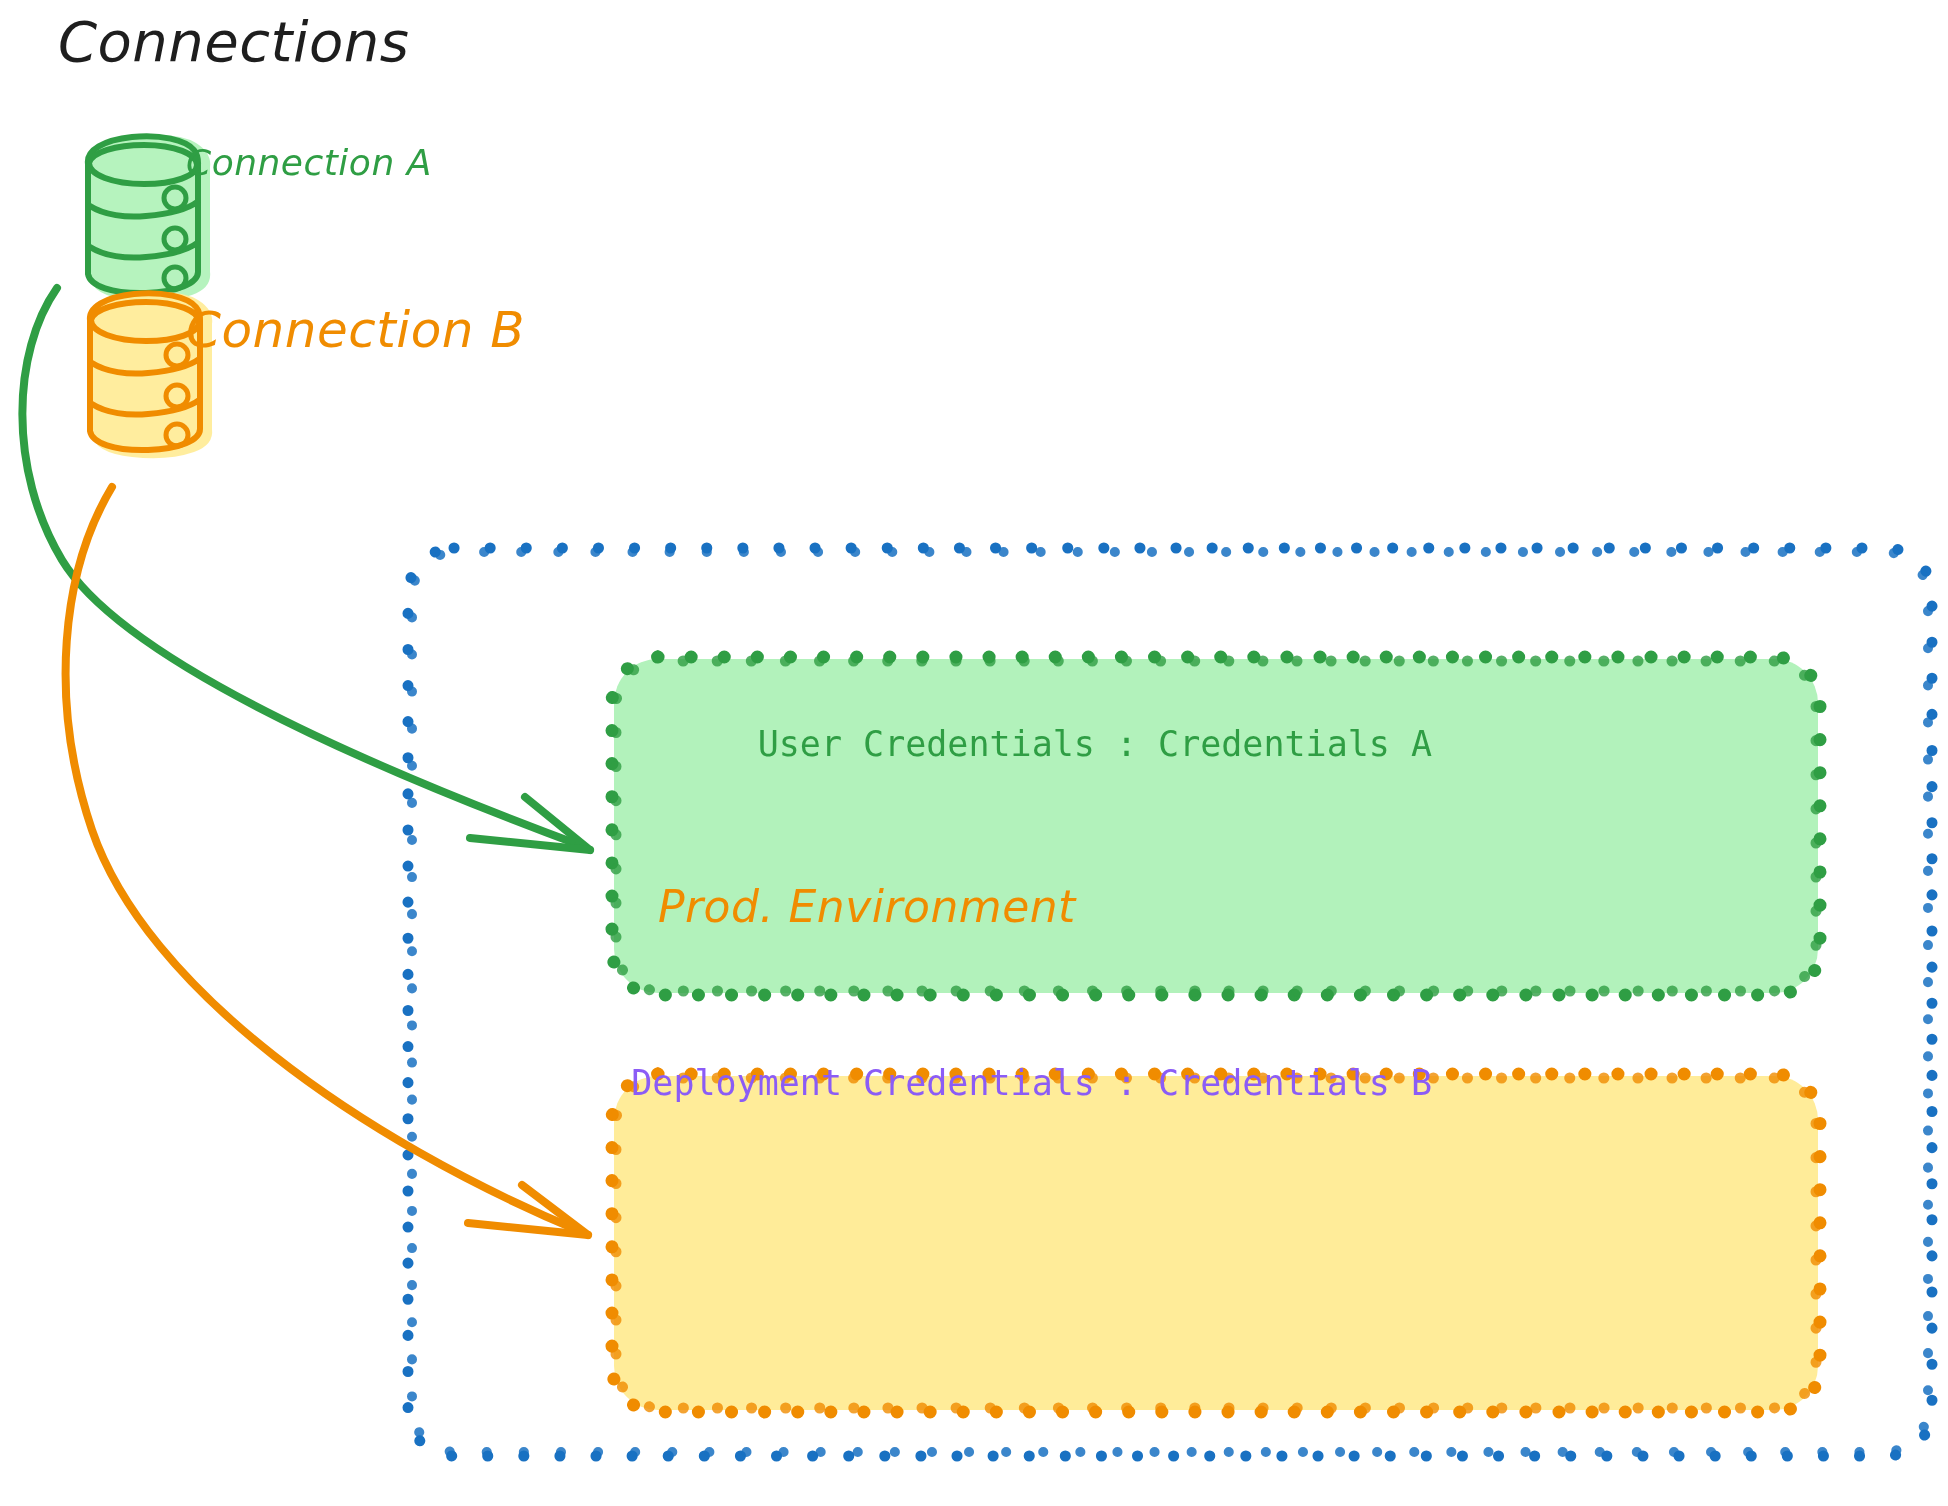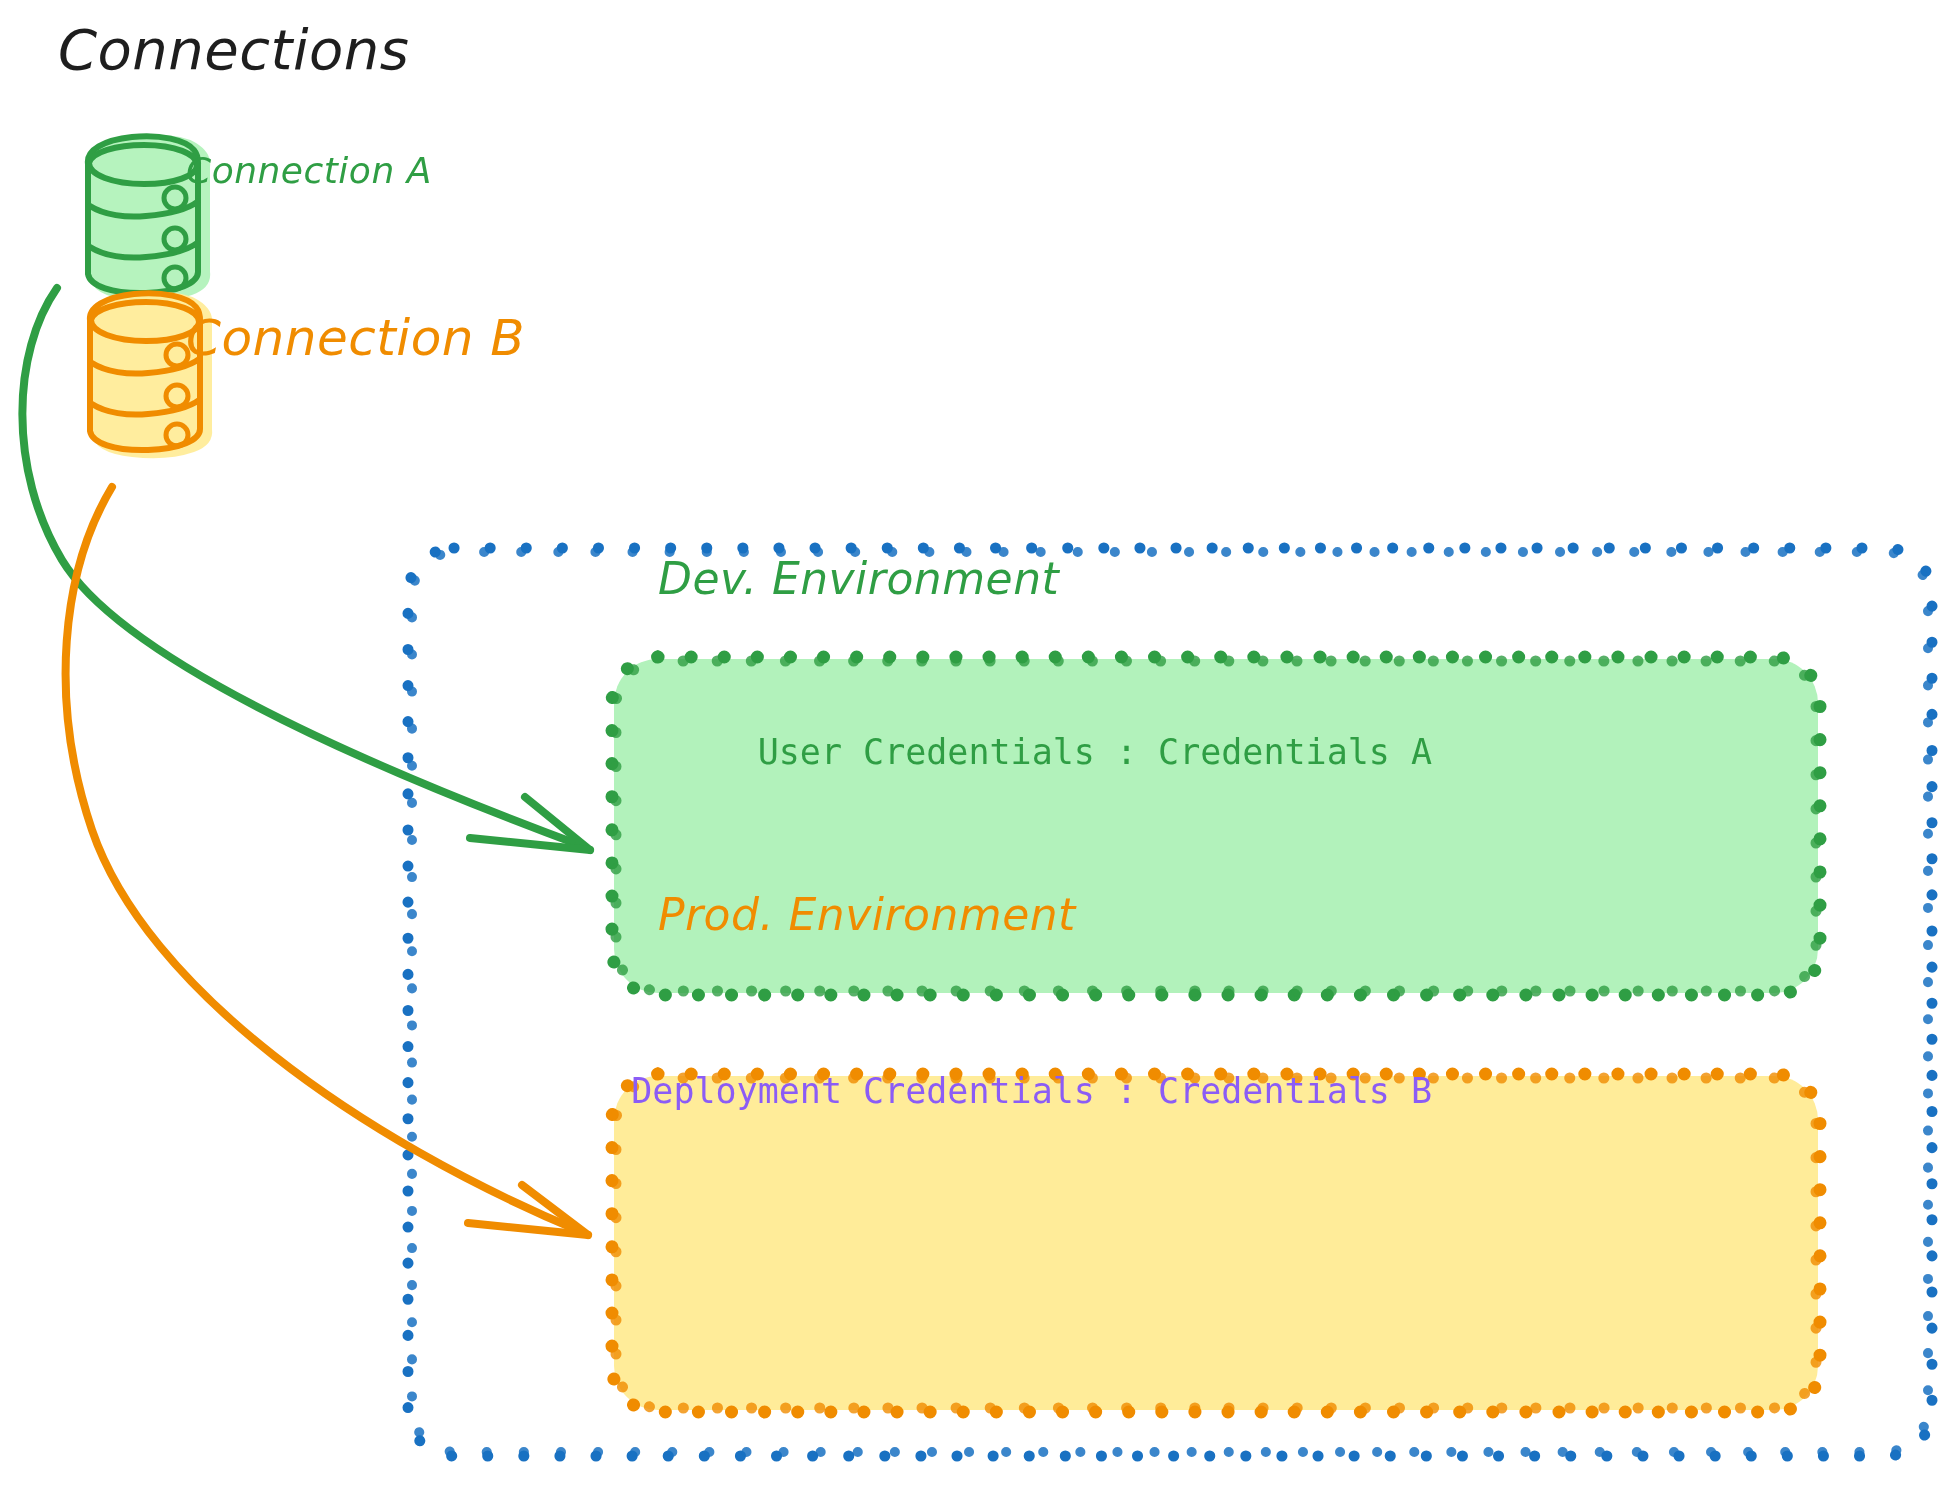--- a/index.html
+++ b/index.html
@@ -22,21 +22,20 @@
     left: 0;
     top: 0;
     width: 1948px;
     height: 1506px;
   }
   .lbl {
     position: absolute;
     white-space: nowrap;
     line-height: 1;
     font-family: "DejaVu Sans", sans-serif;
-    margin-top: 8px;
   }
   .handwritten {
     font-family: "DejaVu Sans", sans-serif;
     font-style: italic;
     font-weight: 400;
     letter-spacing: 0.5px;
   }
   .mono {
     font-family: "DejaVu Sans Mono", monospace;
     font-weight: 400;
@@ -165,21 +164,20 @@
     </g>
   </svg>
 
   <div class="lbl handwritten" id="title-connections">Connections</div>
 
   <div class="lbl handwritten" id="label-connection-a">Connection A</div>
 
   <div class="lbl handwritten" id="label-connection-b">Connection B</div>
 
 
-  <div class="lbl handwritten" id="label-dev-env">Dev. Environment</div>
 
   <div class="lbl mono" id="label-dev-credentials">User Credentials : Credentials A</div>
 
   <div class="lbl handwritten" id="label-prod-env">Prod. Environment</div>
 
   <div class="lbl mono" id="label-prod-credentials">Deployment Credentials : Credentials B</div>
 
   <div class="hit" style="left:78px;top:120px;width:160px;height:180px;"></div>
   <div class="hit" style="left:80px;top:277px;width:160px;height:180px;"></div>
   <div class="hit" style="left:612px;top:657px;width:1208px;height:338px;"></div>

